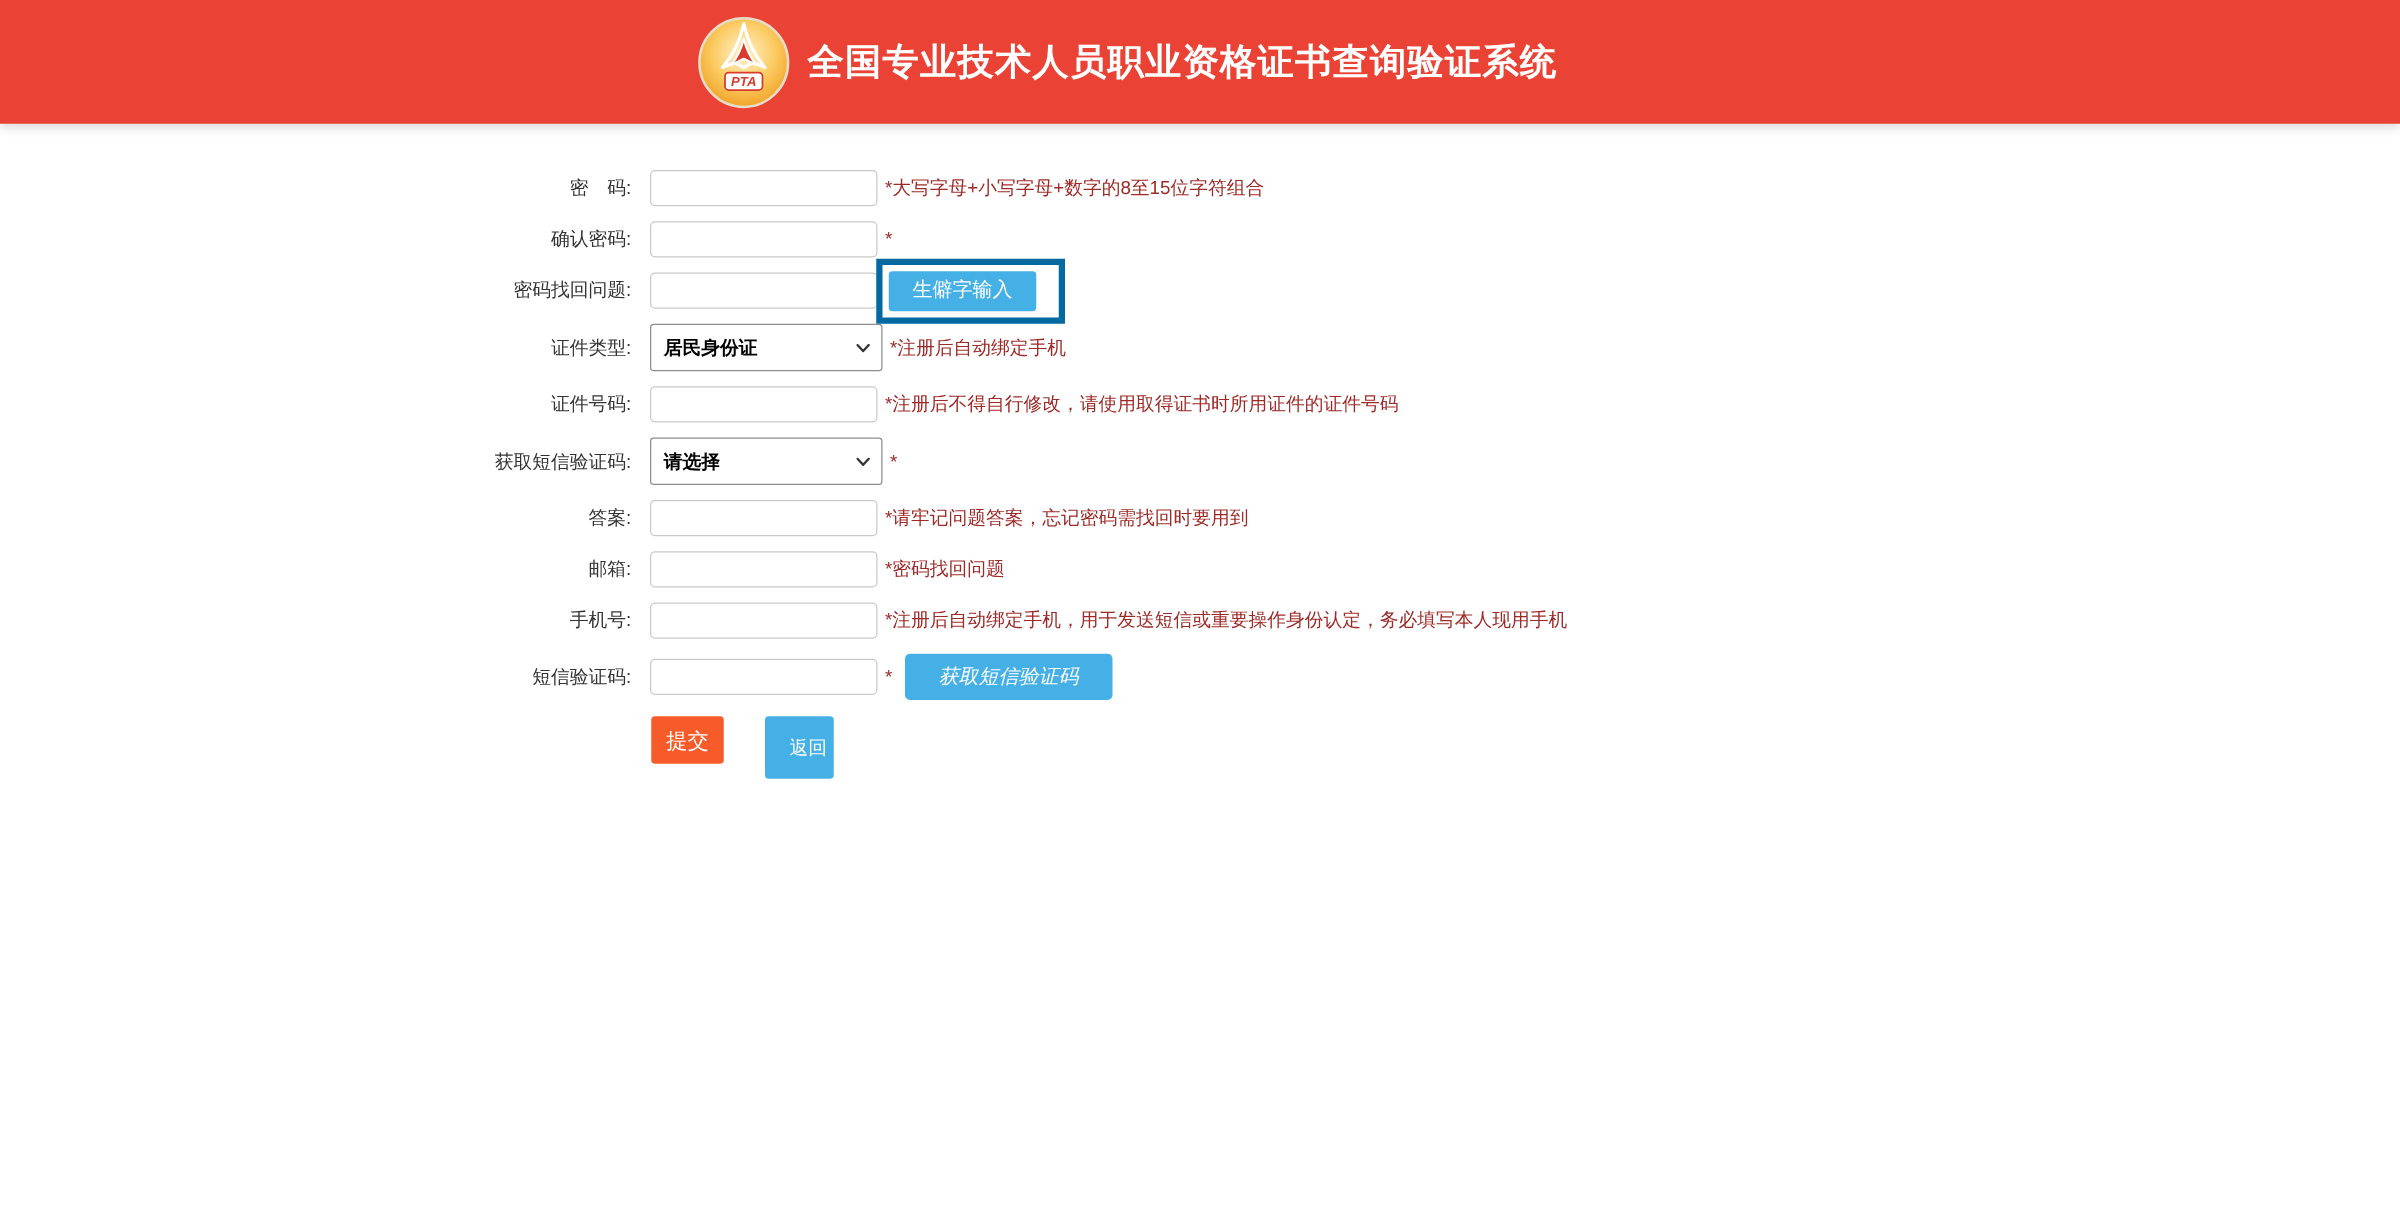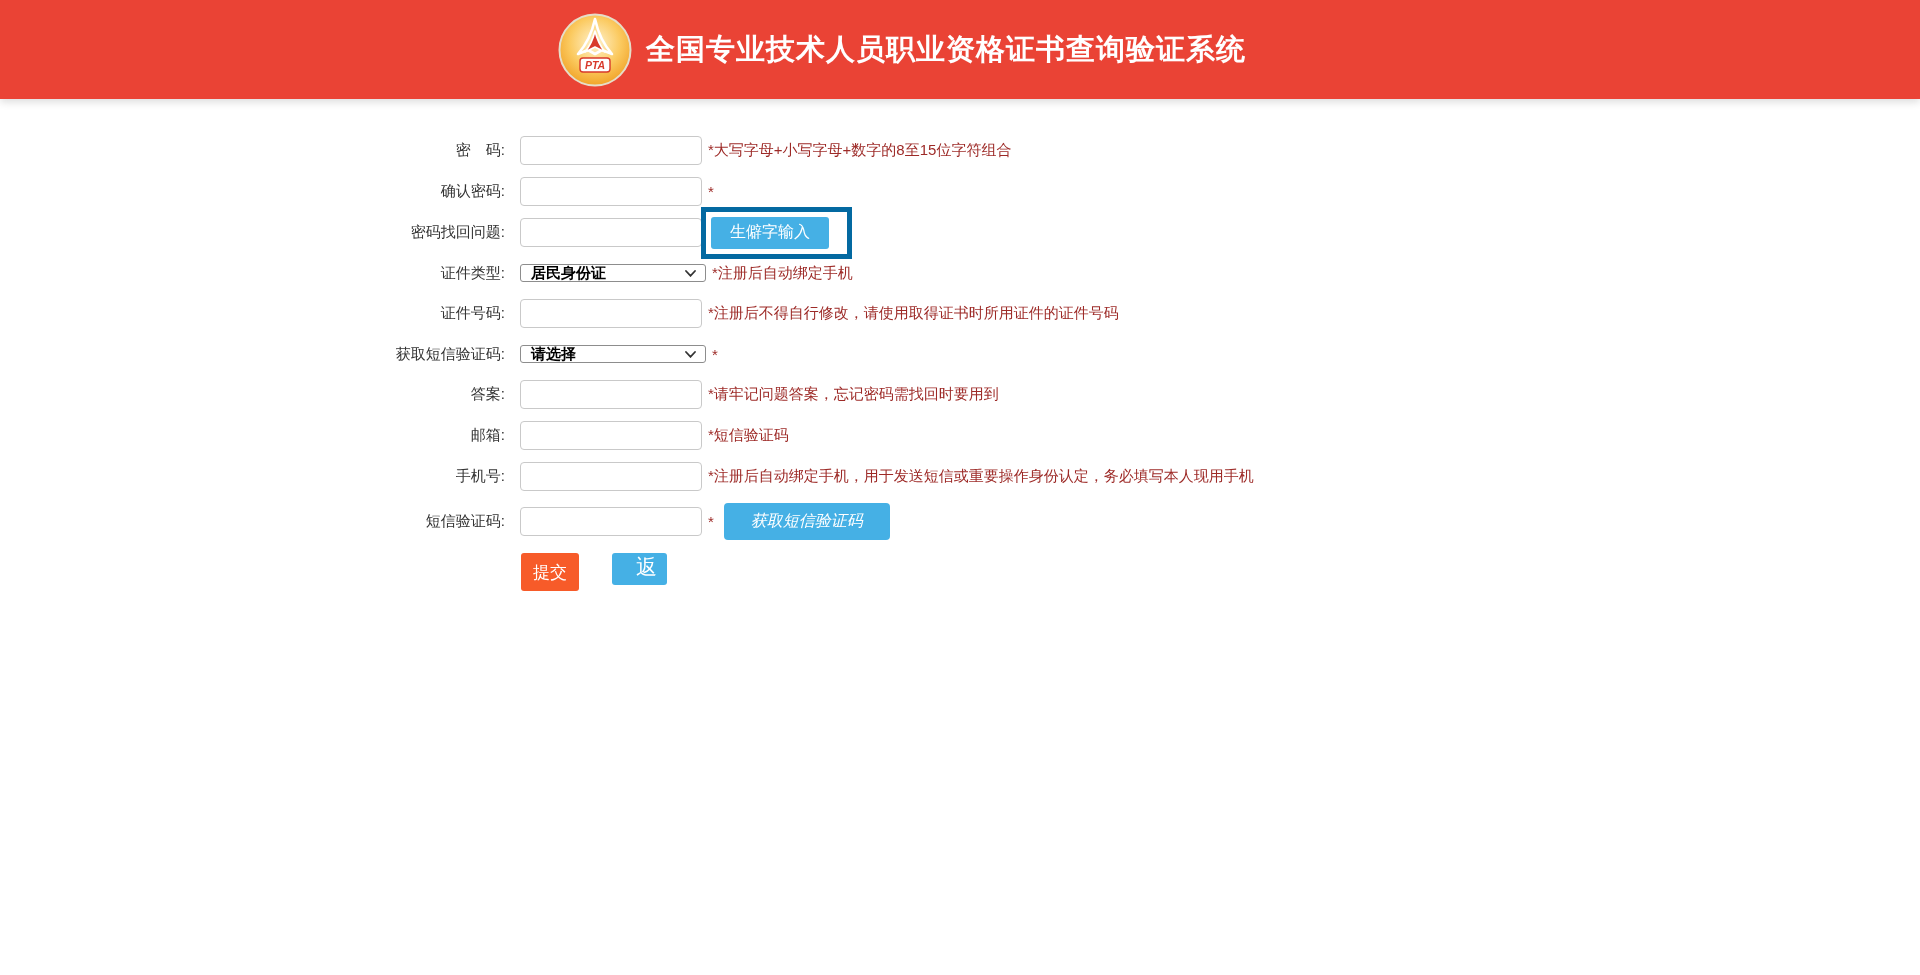--- a/index.html
+++ b/index.html
@@ -12,40 +12,40 @@
   .brand  { display:flex; align-items:center; margin-left:558px;text-align:center; }
   .logo   { width:74px; height:74px; display:block; }
   .title  { color:#fff; font-size:29px; font-weight:700; letter-spacing:1px; margin-left:14px; }
 
   
   .main   { padding-top:37px; }
   .row    { display:flex; align-items:center; min-height:28px; margin-bottom:12px; position:relative; }
   .lbl    { flex:0 0 505px; text-align:right; font-size:15px; color:#333; white-space:pre; }
   .txt    { margin-left:15px; width:182px; height:29px; border:1px solid #c9c9c9; border-radius:4px;
             padding:0 8px; font-size:14px; outline:none; background:#fff; }
-  .sel    { margin-left:15px; width:186px; height:18px; border:1px solid #8d8d8d; border-radius:3px;
+  .sel    { margin-left:15px; width:186px; height:38px; border:1px solid #8d8d8d; border-radius:3px;
             background:#fff; display:flex; align-items:center; justify-content:space-between;
             padding:0 9px 0 10px; font-size:15px; font-weight:700; color:#000; cursor:pointer; }
   .hint   { margin-left:6px; font-size:15px; color:#9d2a27; white-space:nowrap; }
 
   .btn    { border:none; color:#fff; cursor:pointer; font-family:inherit; }
   .blue   { background:#45b0e5; }
   .orange { background:#f75b29; }
 
   
   .hlbox  { position:absolute; left:701px; top:50%; transform:translateY(-50%);
             border:5px solid #0369a1; background:#fff; padding:5px 18px 5px 5px;
             display:inline-flex; align-items:center; }
   .rare-btn { width:118px; height:32px; font-size:16px; border-radius:3px; }
 
   .sms-btn  { width:166px; height:37px; font-size:16px; border-radius:4px; margin-left:10px;font-style:italic; }
 
   .actions  { margin-top:13px; padding-left:521px; display:flex; gap:33px; }
   .submit-btn { width:58px; height:38px; font-size:17px; border-radius:3px; }
-  .back-btn   { width:55px; height:32px; font-size:21px; border-radius:3px;padding-left:14px; }
+  .back-btn   { width:55px; height:50px; font-size:15px; border-radius:3px;padding-left:14px; }
 </style>
 </head>
 <body>
 
 <div class="header">
   <div class="brand">
     <svg class="logo" viewBox="0 0 74 74">
       <defs>
         <radialGradient id="lg" cx="50%" cy="40%" r="65%">
           <stop offset="0%" stop-color="#fff3d0"></stop>
@@ -108,21 +108,21 @@
         <span class="hint">*</span>
       </div>
       <div class="row">
         <span class="lbl">答案:</span>
         <input class="txt" type="text" style="">
         <span class="hint">*请牢记问题答案，忘记密码需找回时要用到</span>
       </div>
       <div class="row">
         <span class="lbl">邮箱:</span>
         <input class="txt" type="text" style="">
-        <span class="hint">*短信验证码</span>
+        <span class="hint">*密码找回问题</span>
       </div>
       <div class="row">
         <span class="lbl">手机号:</span>
         <input class="txt" type="text" style="">
         <span class="hint">*注册后自动绑定手机，用于发送短信或重要操作身份认定，务必填写本人现用手机</span>
       </div>
       <div class="row">
         <span class="lbl">短信验证码:</span>
         <input class="txt" type="text" style="">
         <span class="hint">*</span>

